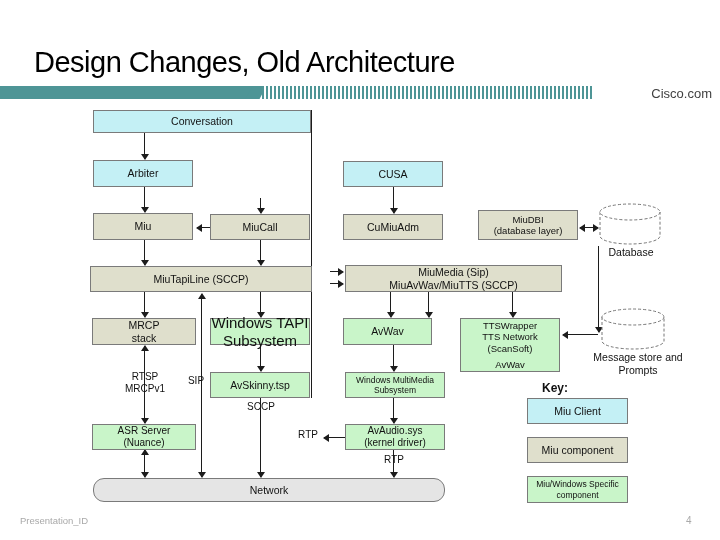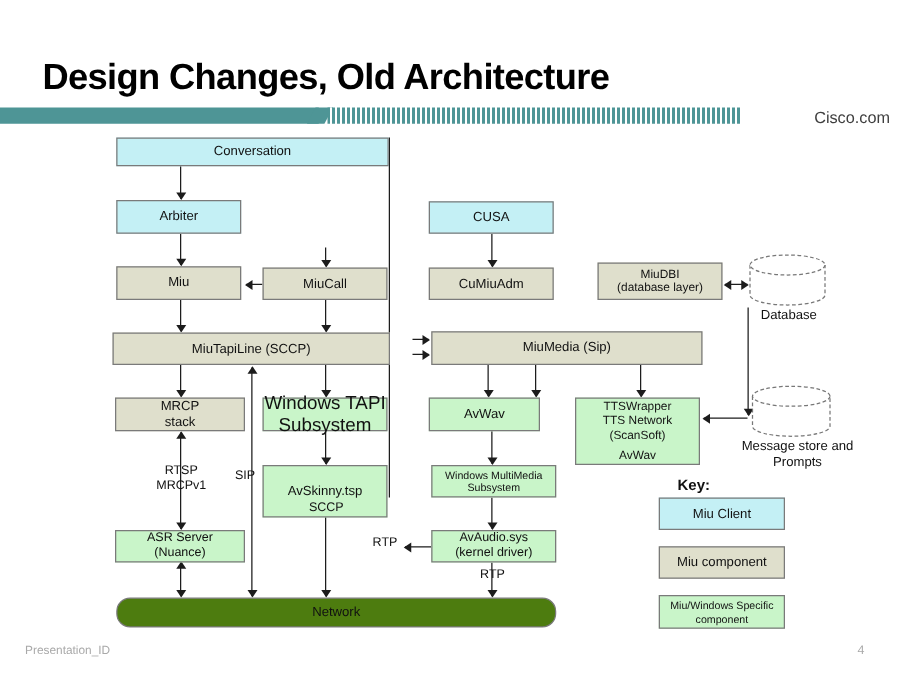--- a/index.html
+++ b/index.html
@@ -1,37 +1,37 @@
 <!DOCTYPE html>
 <html><head>
 <meta charset="utf-8">
 <style>
   html,body{margin:0;padding:0;}
   body{width:720px;height:540px;position:relative;background:#fff;
        font-family:"Liberation Sans","DejaVu Sans",sans-serif;overflow:hidden;}
   #slide{position:absolute;inset:0;}
   
-  .title{position:absolute;left:34px;top:46px;font-size:29px;font-weight:bold;color:#000;
+  .title{position:absolute;left:34px;top:46px;font-size:29px;font-weight:normal;color:#000;
          letter-spacing:-0.5px;white-space:nowrap;}
   .bar-solid{position:absolute;left:0;top:86px;width:255px;height:13px;background:#4e9596;}
   .bar-join{position:absolute;left:249px;top:86px;width:14px;height:13px;background:#4e9596;
             transform:skewX(-28deg);}
   .bar-stripes{position:absolute;left:262px;top:86px;width:330px;height:13px;
             background:repeating-linear-gradient(90deg,#4e9596 0 2px,#ffffff 2px 4px);}
   .brand{position:absolute;left:616px;top:86px;width:96px;font-size:13px;color:#3f3f3f;
          text-align:right;}
   
   .node{position:absolute;border:1px solid #7a7a7a;display:flex;flex-direction:column;
         align-items:center;justify-content:center;text-align:center;color:#111;
         line-height:1.18;box-sizing:border-box;}
   .node div{width:100%;}
   .t-client{background:#c4f0f5;}
   .t-miu{background:#dfdfcc;}
   .t-windows{background:#c9f5c9;}
-  .t-network{background:#4d7c0f;border-radius:11px;}
+  .t-network{background:#e5e5e5;border-radius:11px;}
   .sub{margin-top:5px;}
   
   .ln{position:absolute;background:#1c1c1c;}
   .tri{position:absolute;width:0;height:0;border-style:solid;border-color:transparent;}
   .tri-d{border-width:6px 4px 0 4px;border-top-color:#1c1c1c;}
   .tri-u{border-width:0 4px 6px 4px;border-bottom-color:#1c1c1c;}
   .tri-l{border-width:4px 6px 4px 0;border-right-color:#1c1c1c;}
   .tri-r{border-width:4px 0 4px 6px;border-left-color:#1c1c1c;}
   
   .lbl{position:absolute;color:#111;text-align:center;transform:translateX(-50%);
@@ -135,39 +135,40 @@
       </div>
       <div class="node t-miu" style="left: 478px; top: 210px; width: 100px; height: 30px; font-size: 9.5px;">
         <div>MiuDBI</div>
         <div>(database layer)</div>
       </div>
       <div class="node t-miu" style="left: 90px; top: 266px; width: 222px; height: 26px; font-size: 10.5px;">
         <div>MiuTapiLine (SCCP)</div>
       </div>
       <div class="node t-miu" style="left: 345px; top: 265px; width: 217px; height: 27px; font-size: 10.5px;">
         <div>MiuMedia (Sip)</div>
+        <div>MiuAvWav/MiuTTS (SCCP)</div>
       </div>
       <div class="node t-miu" style="left: 92px; top: 318px; width: 104px; height: 27px; font-size: 10.5px;">
         <div>MRCP</div>
         <div>stack</div>
       </div>
       <div class="node t-windows" style="left: 210px; top: 318px; width: 100px; height: 27px; font-size: 15px;">
         <div>Windows TAPI</div>
         <div>Subsystem</div>
       </div>
       <div class="node t-windows" style="left: 343px; top: 318px; width: 89px; height: 27px; font-size: 10.5px;">
         <div>AvWav</div>
       </div>
       <div class="node t-windows" style="left: 460px; top: 318px; width: 100px; height: 54px; font-size: 9.5px;">
         <div>TTSWrapper</div>
         <div>TTS Network</div>
         <div>(ScanSoft)</div>
         <div class="sub">AvWav</div>
       </div>
-      <div class="node t-windows" style="left: 210px; top: 372px; width: 100px; height: 42px; font-size: 10.5px; text-align: center;">
+      <div class="node t-windows" style="left: 210px; top: 372px; width: 100px; height: 26px; font-size: 10.5px; text-align: center;">
         <div>AvSkinny.tsp</div>
       </div>
       <div class="node t-windows" style="left: 345px; top: 372px; width: 100px; height: 26px; font-size: 8.5px;">
         <div>Windows MultiMedia</div>
         <div>Subsystem</div>
       </div>
       <div class="node t-windows" style="left: 92px; top: 424px; width: 104px; height: 26px; font-size: 10px;">
         <div>ASR Server</div>
         <div>(Nuance)</div>
       </div>

